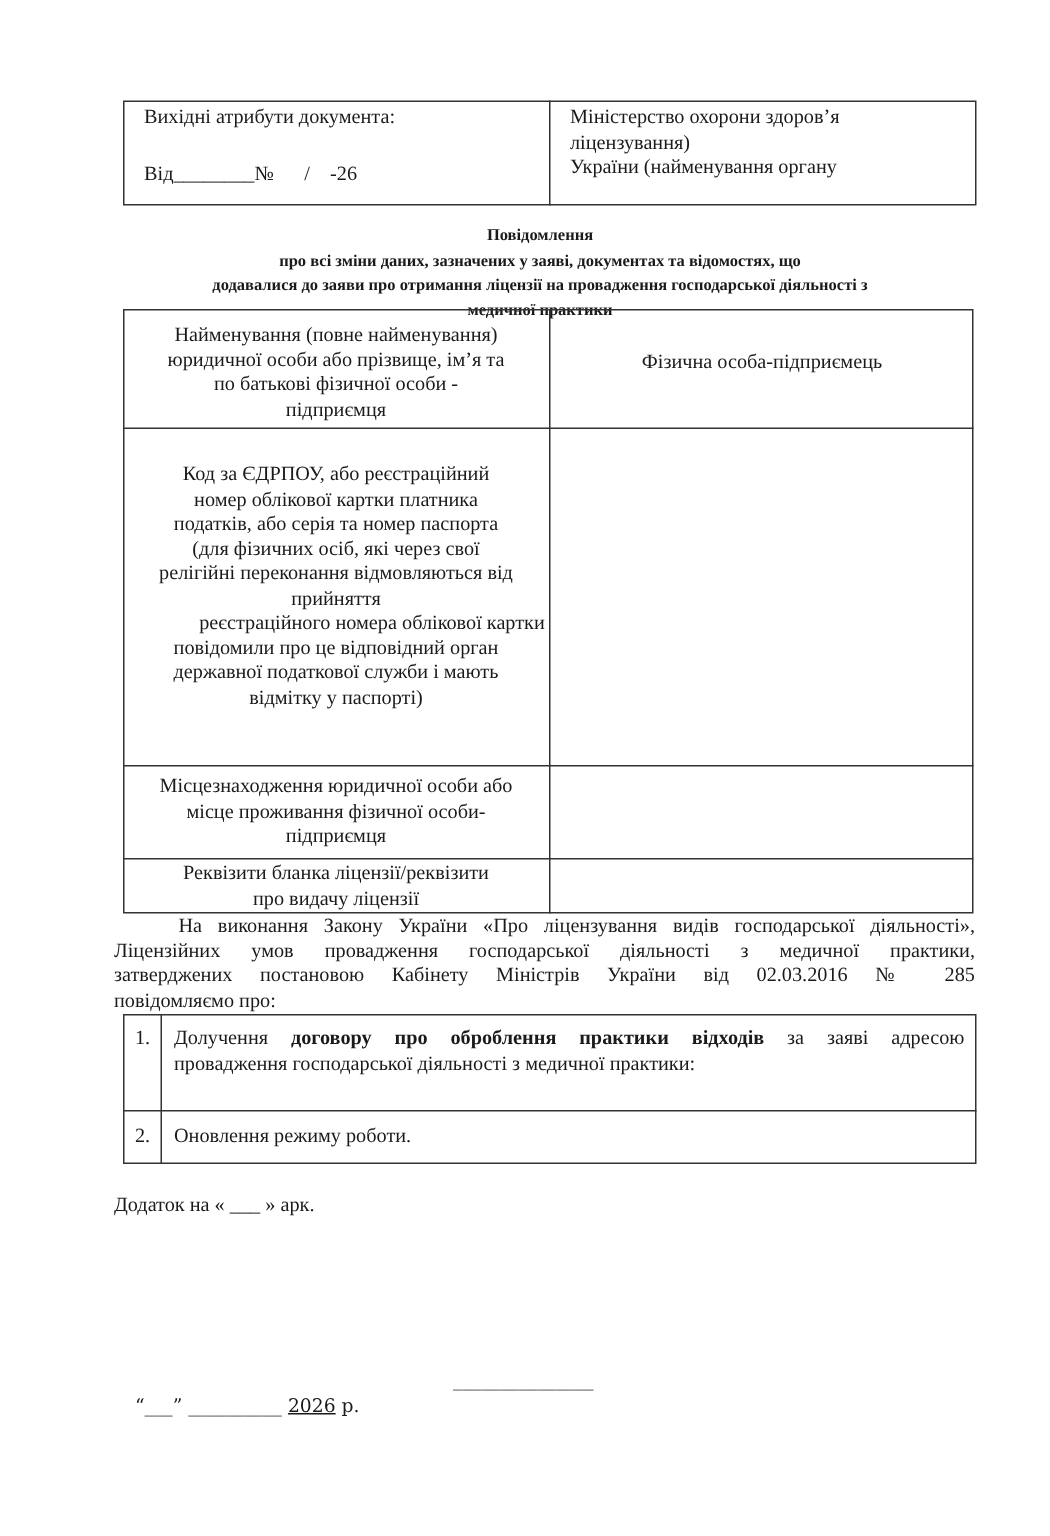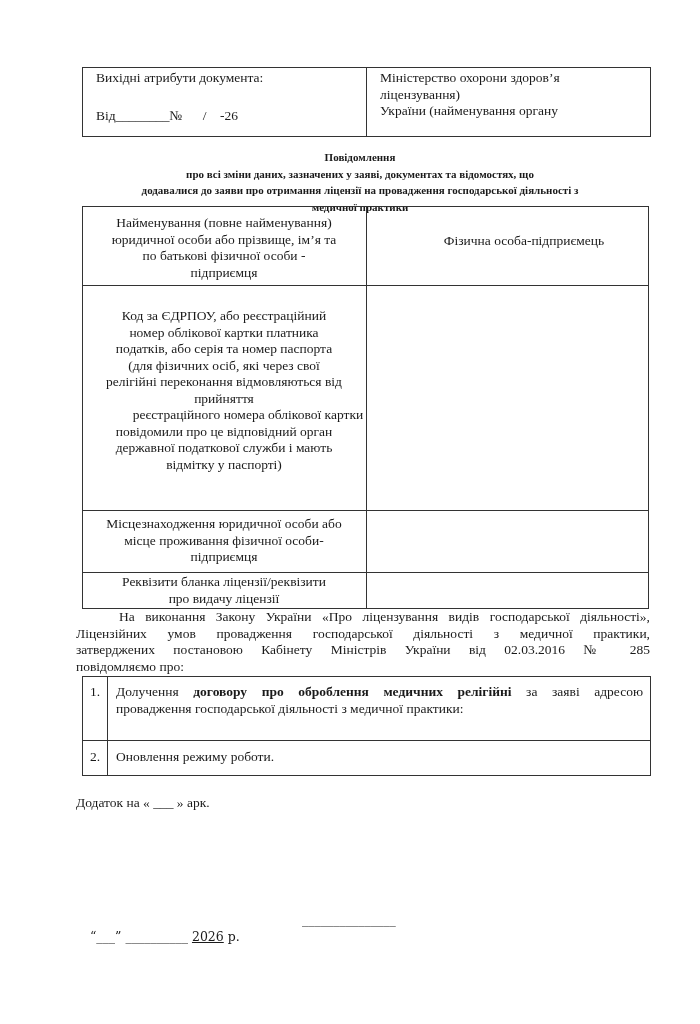--- a/index.html
+++ b/index.html
@@ -43,21 +43,21 @@
 <div class="line" style="left:82px; top:285px; width:567px; height:1px;"></div>
 <div class="line" style="left:82px; top:510px; width:567px; height:1px;"></div>
 <div class="line" style="left:82px; top:572px; width:567px; height:1px;"></div>
 
 <div class="abs c txt" style="left:84px; width:280px; top:215px;">
   <div>Найменування (повне найменування)</div>
   <div>юридичної особи або прізвище, ім’я та</div>
   <div>по батькові фізичної особи -</div>
   <div>підприємця</div>
 </div>
-<div class="abs c txt" style="left:368px; width:280px; top:233px;padding-left:16px;">Фізична особа-підприємець</div>
+<div class="abs c txt" style="left:368px; width:280px; top:233px;">Фізична особа-підприємець</div>
 
 <div class="abs c txt" style="left:84px; width:280px; top:308px;">
   <div>Код за ЄДРПОУ, або реєстраційний</div>
   <div>номер облікової картки платника</div>
   <div>податків, або серія та номер паспорта</div>
   <div>(для фізичних осіб, які через свої</div>
   <div style="white-space:nowrap;">релігійні переконання відмовляються від</div>
   <div>прийняття</div>
   <div style="white-space:nowrap;padding-left:48px;">реєстраційного номера облікової картки</div>
   <div>повідомили про це відповідний орган</div>
@@ -85,21 +85,21 @@
   <div style="text-align:justify; text-align-last:justify;">затверджених постановою Кабінету Міністрів України від 02.03.2016 № 285</div>
   <div>повідомляємо про:</div>
 </div>
 
 <div class="abs cell-border" style="left:82px; top:676px; width:569px; height:100px;"></div>
 <div class="line" style="left:107px; top:676px; width:1px; height:100px;"></div>
 <div class="line" style="left:82px; top:740px; width:569px; height:1px;"></div>
 
 <div class="abs txt c" style="left:83px; width:24px; top:684px;">1.</div>
 <div class="abs txt" style="left:116px; width:527px; top:684px;">
-  <div style="text-align:justify; text-align-last:justify;"><span>Долучення </span><span class="bold">договору про оброблення медичних релігійні</span><span> за заяві адресою</span></div>
+  <div style="text-align:justify; text-align-last:justify;"><span>Долучення </span><span class="bold">договору про оброблення практики відходів</span><span> за заяві адресою</span></div>
   <div>провадження господарської діяльності з медичної практики:</div>
 </div>
 
 <div class="abs txt c" style="left:83px; width:24px; top:749px;">2.</div>
 <div class="abs txt" style="left:116px; top:749px;">Оновлення режиму роботи.</div>
 
 <div class="abs txt" style="left:76px; top:795px;">Додаток на « ___ » арк.</div>
 
 <div class="abs txt" style="left:82px; top:912px; white-space:pre; font-family:'DejaVu Serif', serif; font-size:12.5px;">
   <span>“___”</span> <span>__________</span> <span class="u">2026</span><span> р.</span>

